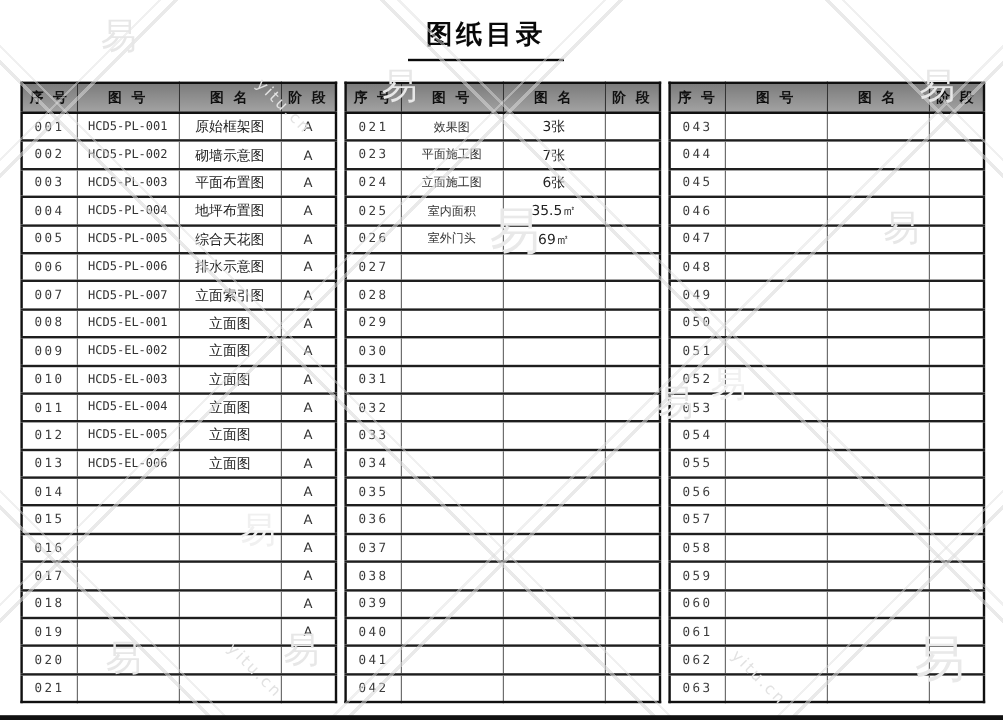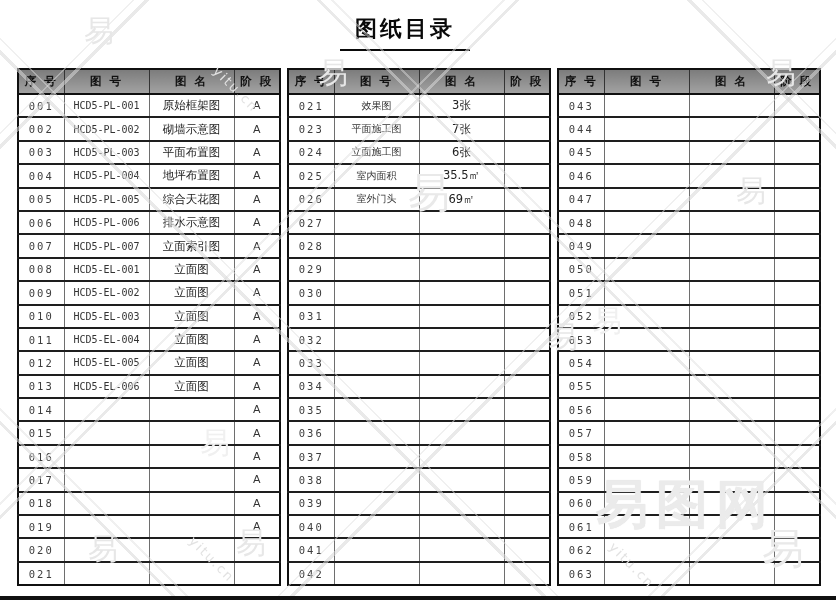--- a/index.html
+++ b/index.html
@@ -516,20 +516,19 @@
     <span class="wm" style="left:318px;top:58px">易</span>
     <span class="wm" style="left:766px;top:58px">易</span>
     <span class="wm big light" style="left:408px;top:172px">易</span>
     <span class="wm" style="left:736px;top:176px">易</span>
     <span class="wm light" style="left:592px;top:306px">易</span>
     <span class="wm" style="left:548px;top:322px">易</span>
     <span class="wm light" style="left:200px;top:428px">易</span>
     <span class="wm" style="left:88px;top:534px">易</span>
     <span class="wm" style="left:236px;top:528px">易</span>
     <span class="wm big" style="left:762px;top:528px">易</span>
-    <span class="wm brand" style="left:596px;top:478px">易图网</span>
     <span class="wm dom" style="left:220px;top:64px">yitu.cn</span>
     <span class="wm dom" style="left:196px;top:534px">yitu.cn</span>
     <span class="wm dom" style="left:616px;top:540px">yitu.cn</span>
   </div>
 
   <div class="bottom-bar"></div>
 </div>
 
 </body></html>

